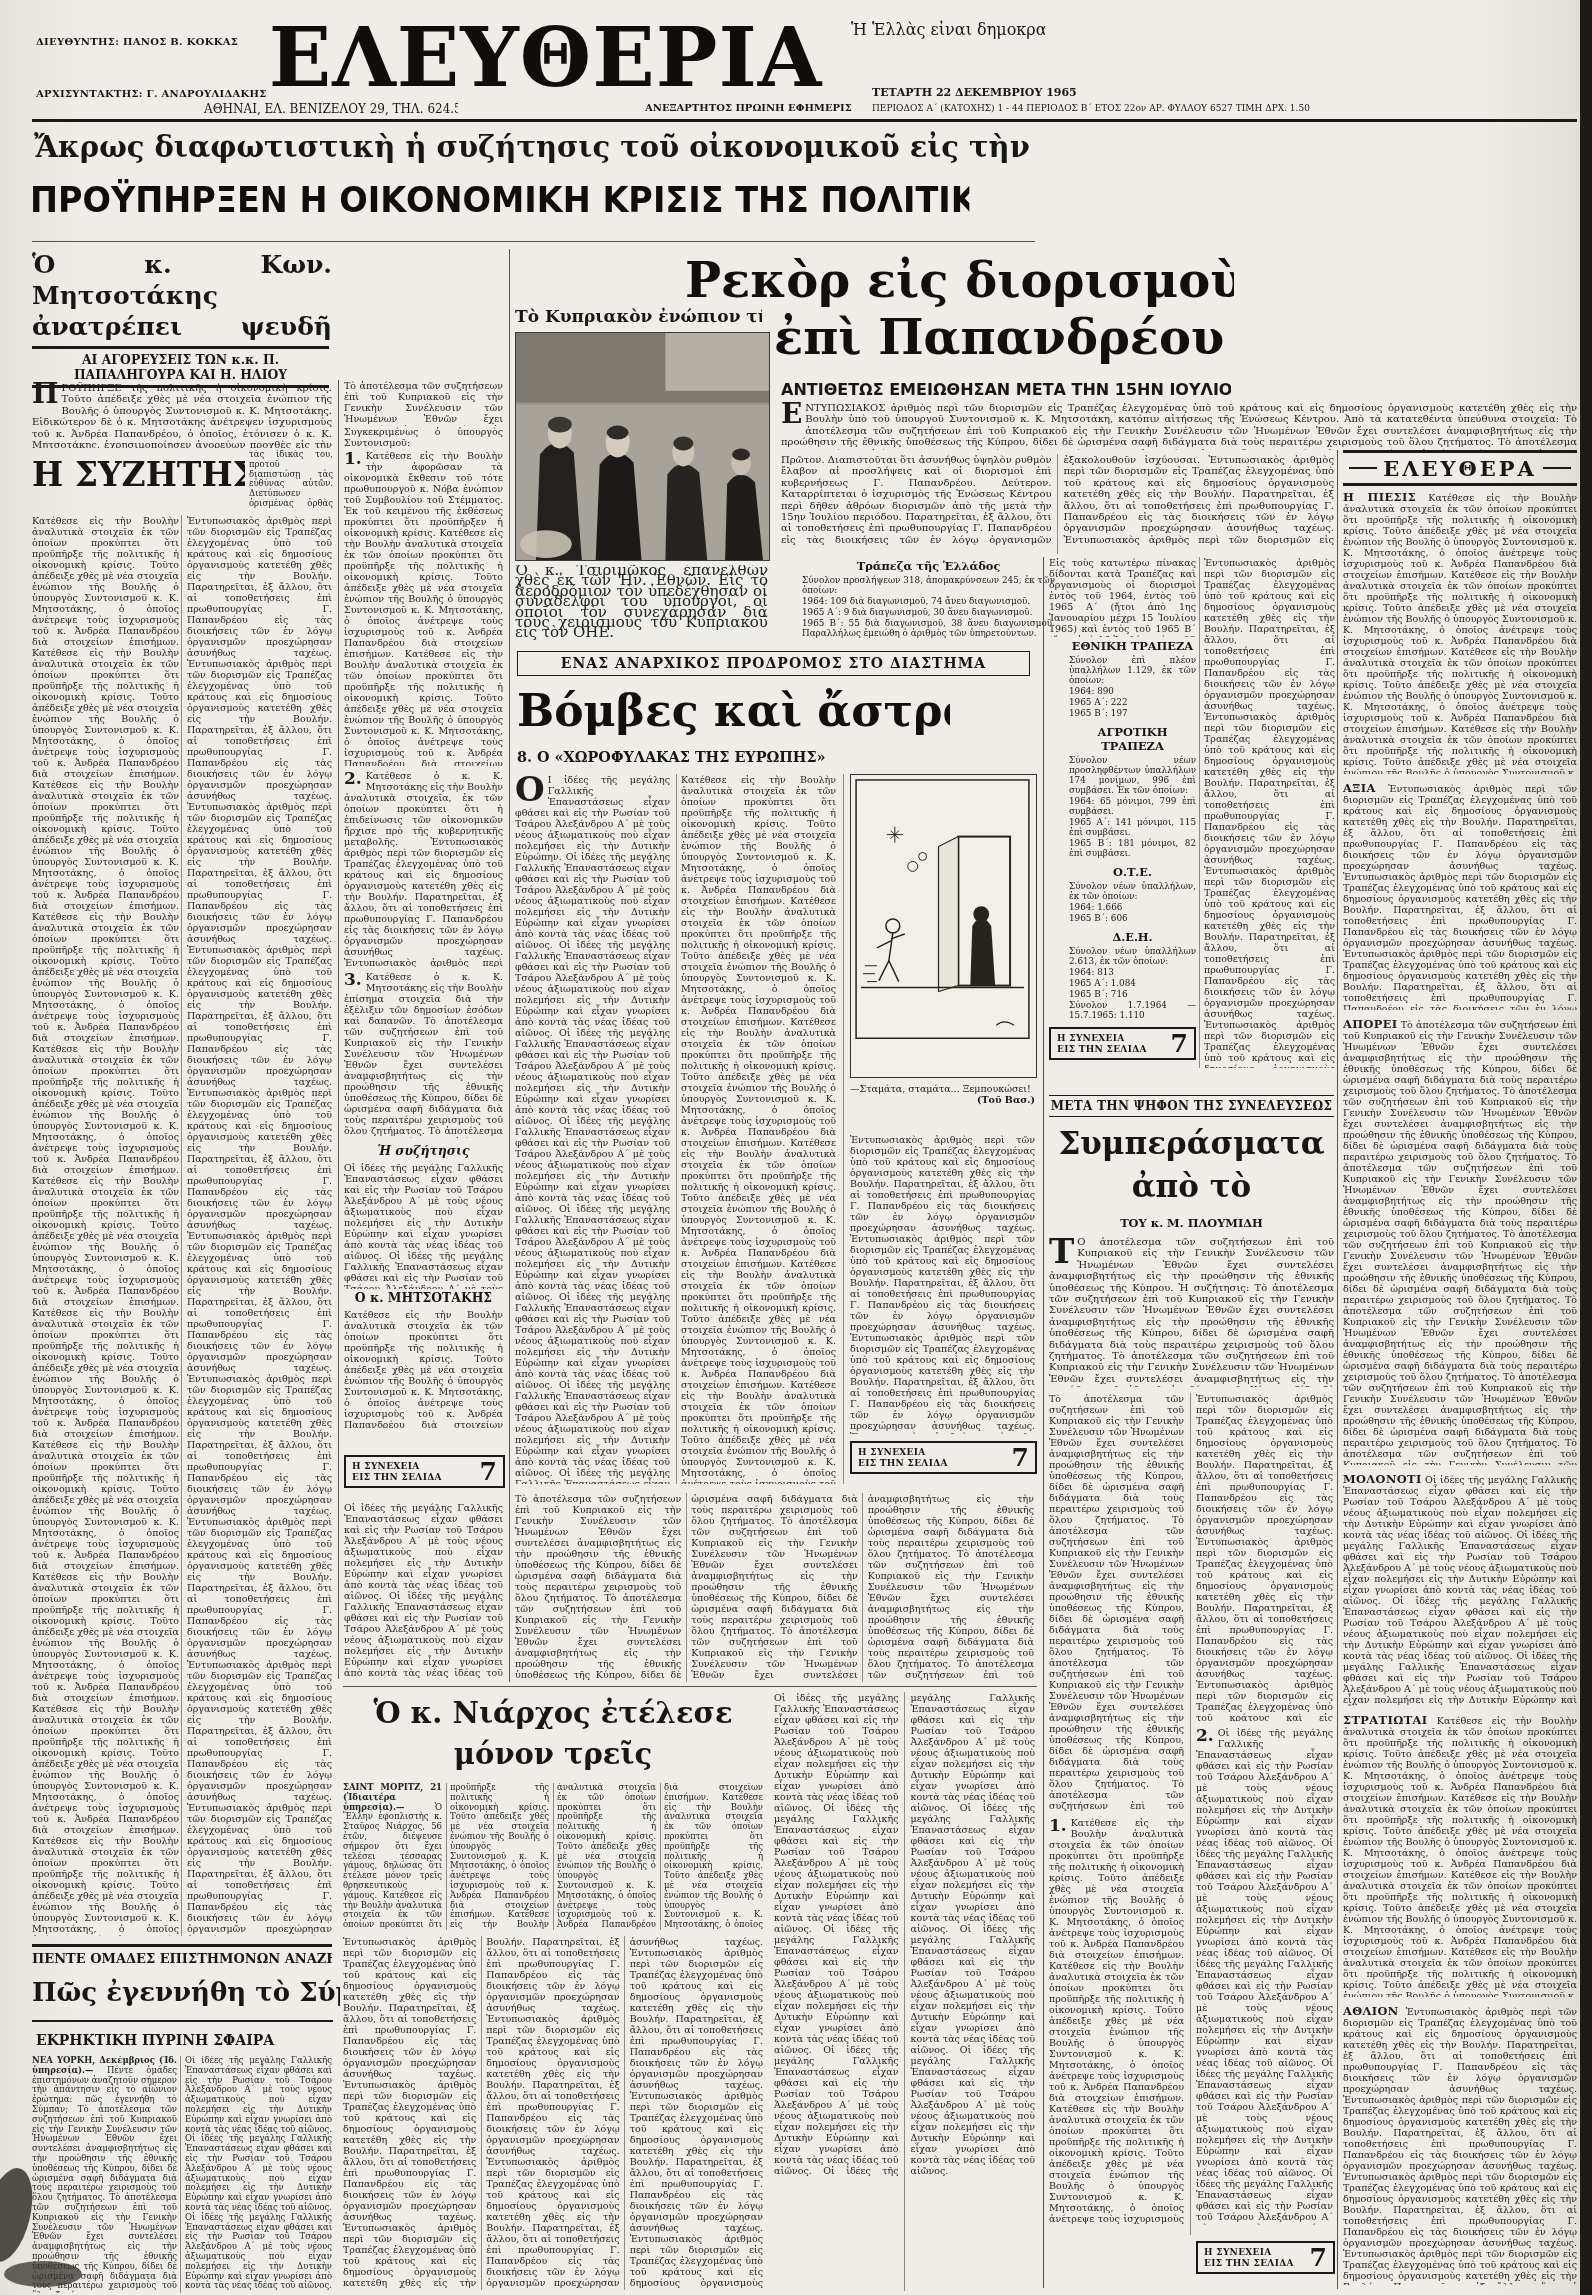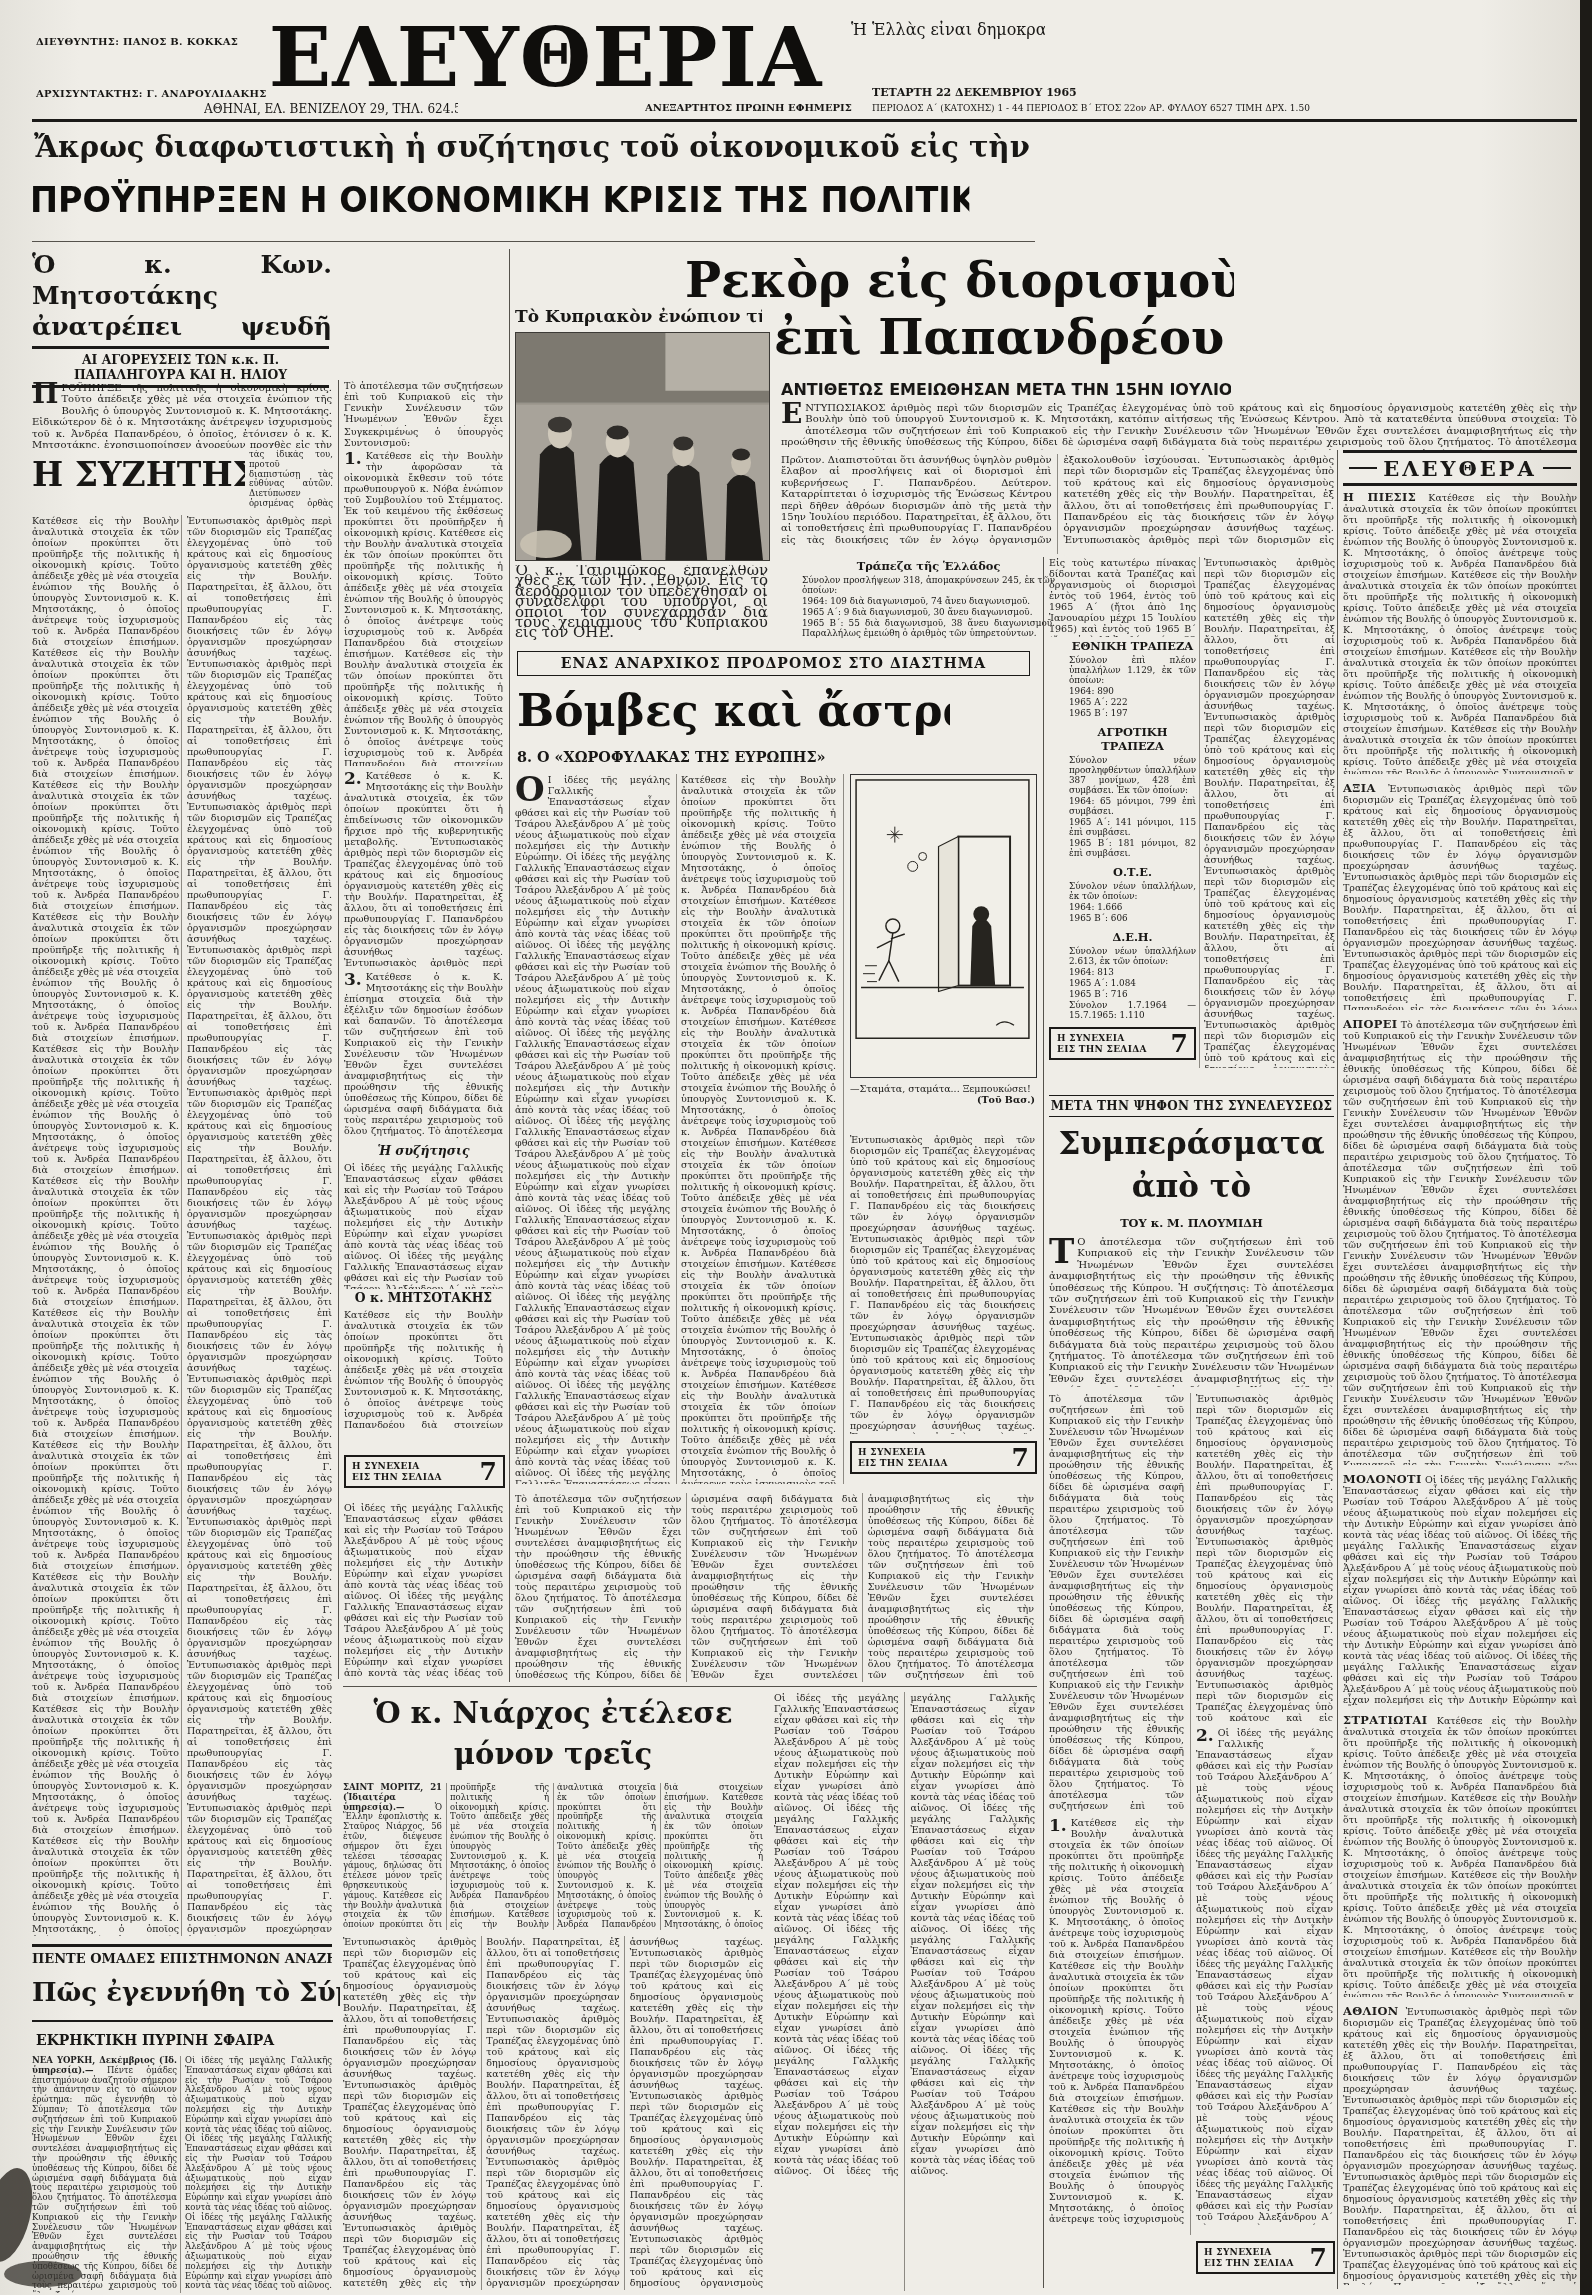--- a/index.html
+++ b/index.html
@@ -144,21 +144,21 @@
     <div class="bt blk" style="height:80px;">Εἰς τοὺς κατωτέρω πίνακας δίδονται κατὰ Τραπέζας καὶ ὀργανισμοὺς οἱ διορισμοὶ ἐντὸς τοῦ 1964, ἐντὸς τοῦ 1965 Α΄ (ἤτοι ἀπὸ 1ης Ἰανουαρίου μέχρι 15 Ἰουλίου 1965) καὶ ἐντὸς τοῦ 1965 Β΄ (ἤτοι ἀπὸ 16 Ἰουλίου μέχρι 22 Δεκεμβρίου 1965).</div>
     <div class="bank">
       <h4>ΕΘΝΙΚΗ ΤΡΑΠΕΖΑ</h4>
       <p>Σύνολον ἐπὶ πλέον ὑπαλλήλων 1.129, ἐκ τῶν ὁποίων:</p>
       <p>1964: 890</p>
       <p>1965 Α΄: 222</p>
       <p>1965 Β΄: 197</p>
     </div>
     <div class="bank">
       <h4>ΑΓΡΟΤΙΚΗ ΤΡΑΠΕΖΑ</h4>
-      <p>Σύνολον νέων προσληφθέντων ὑπαλλήλων 387 μονίμων, 428 ἐπὶ συμβάσει. Ἐκ τῶν ὁποίων:</p>
+      <p>Σύνολον νέων προσληφθέντων ὑπαλλήλων 174 μονίμων, 996 ἐπὶ συμβάσει. Ἐκ τῶν ὁποίων:</p>
       <p>1964: 65 μόνιμοι, 799 ἐπὶ συμβάσει.</p>
       <p>1965 Α΄: 141 μόνιμοι, 115 ἐπὶ συμβάσει.</p>
       <p>1965 Β΄: 181 μόνιμοι, 82 ἐπὶ συμβάσει.</p>
     </div>
     <div class="bank">
       <h4>Ο.Τ.Ε.</h4>
       <p>Σύνολον νέων ὑπαλλήλων, ἐκ τῶν ὁποίων:</p>
       <p>1964: 1.666</p>
       <p>1965 Β΄: 606</p>
     </div>

